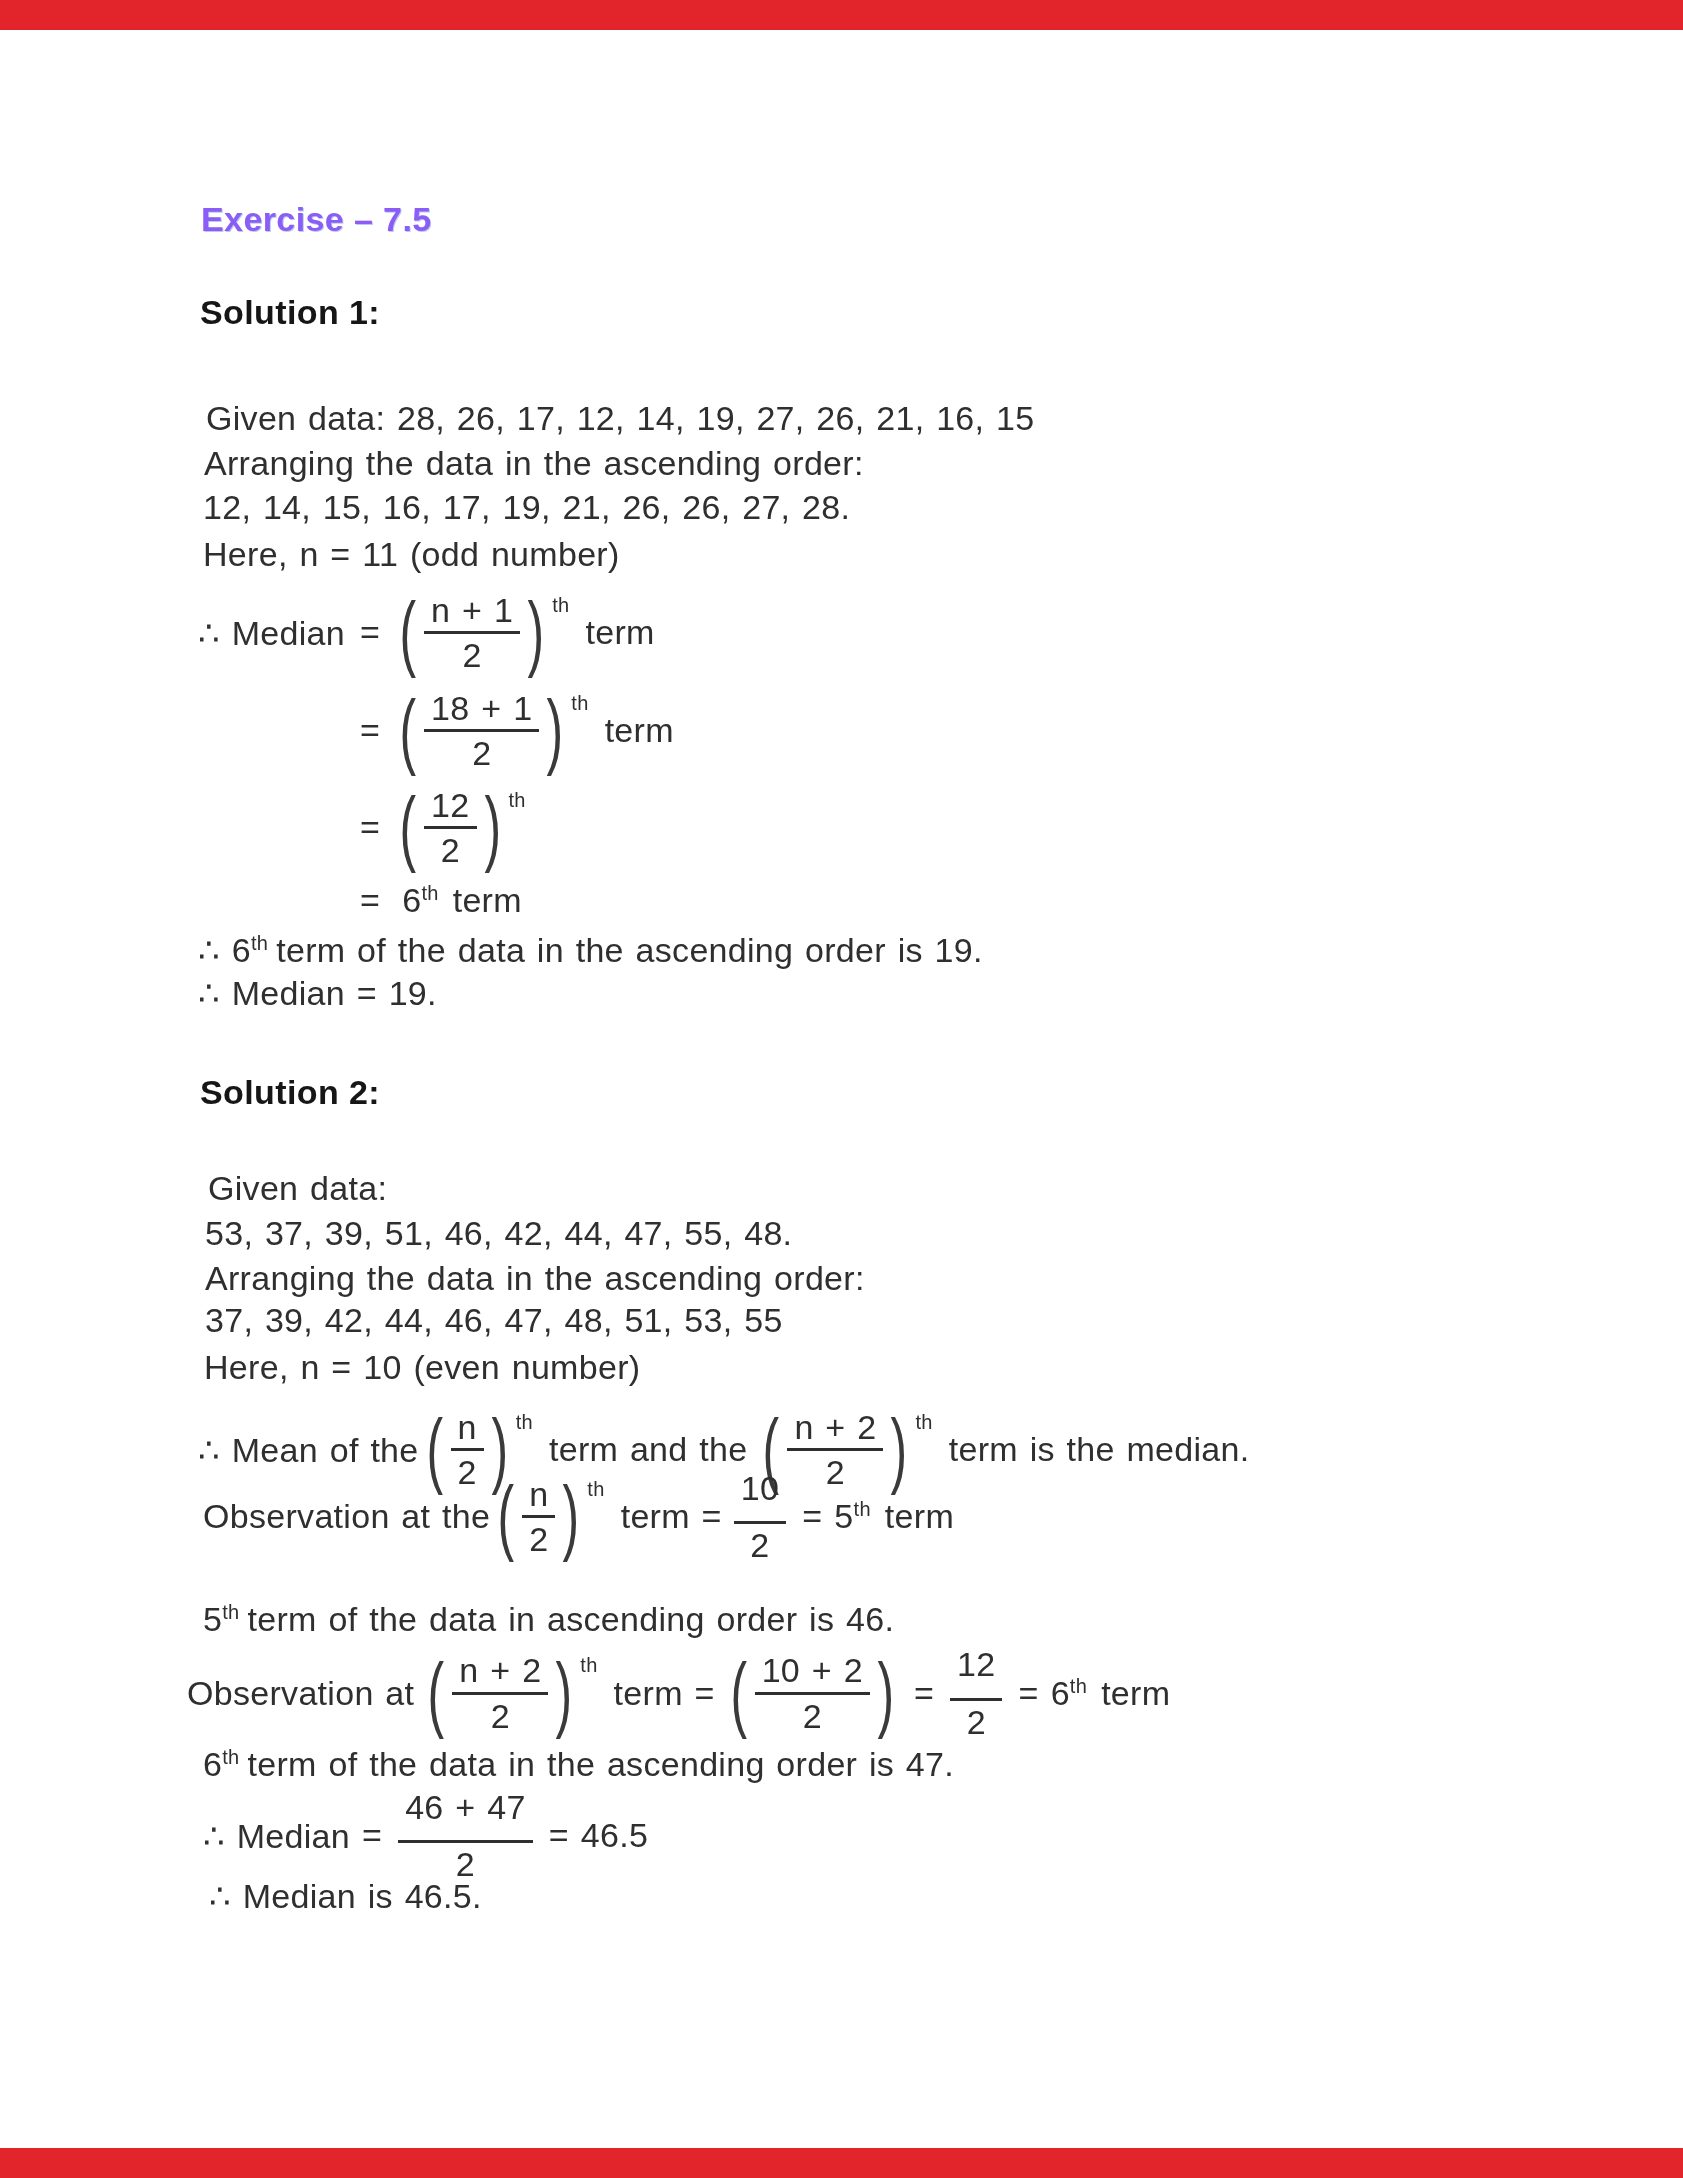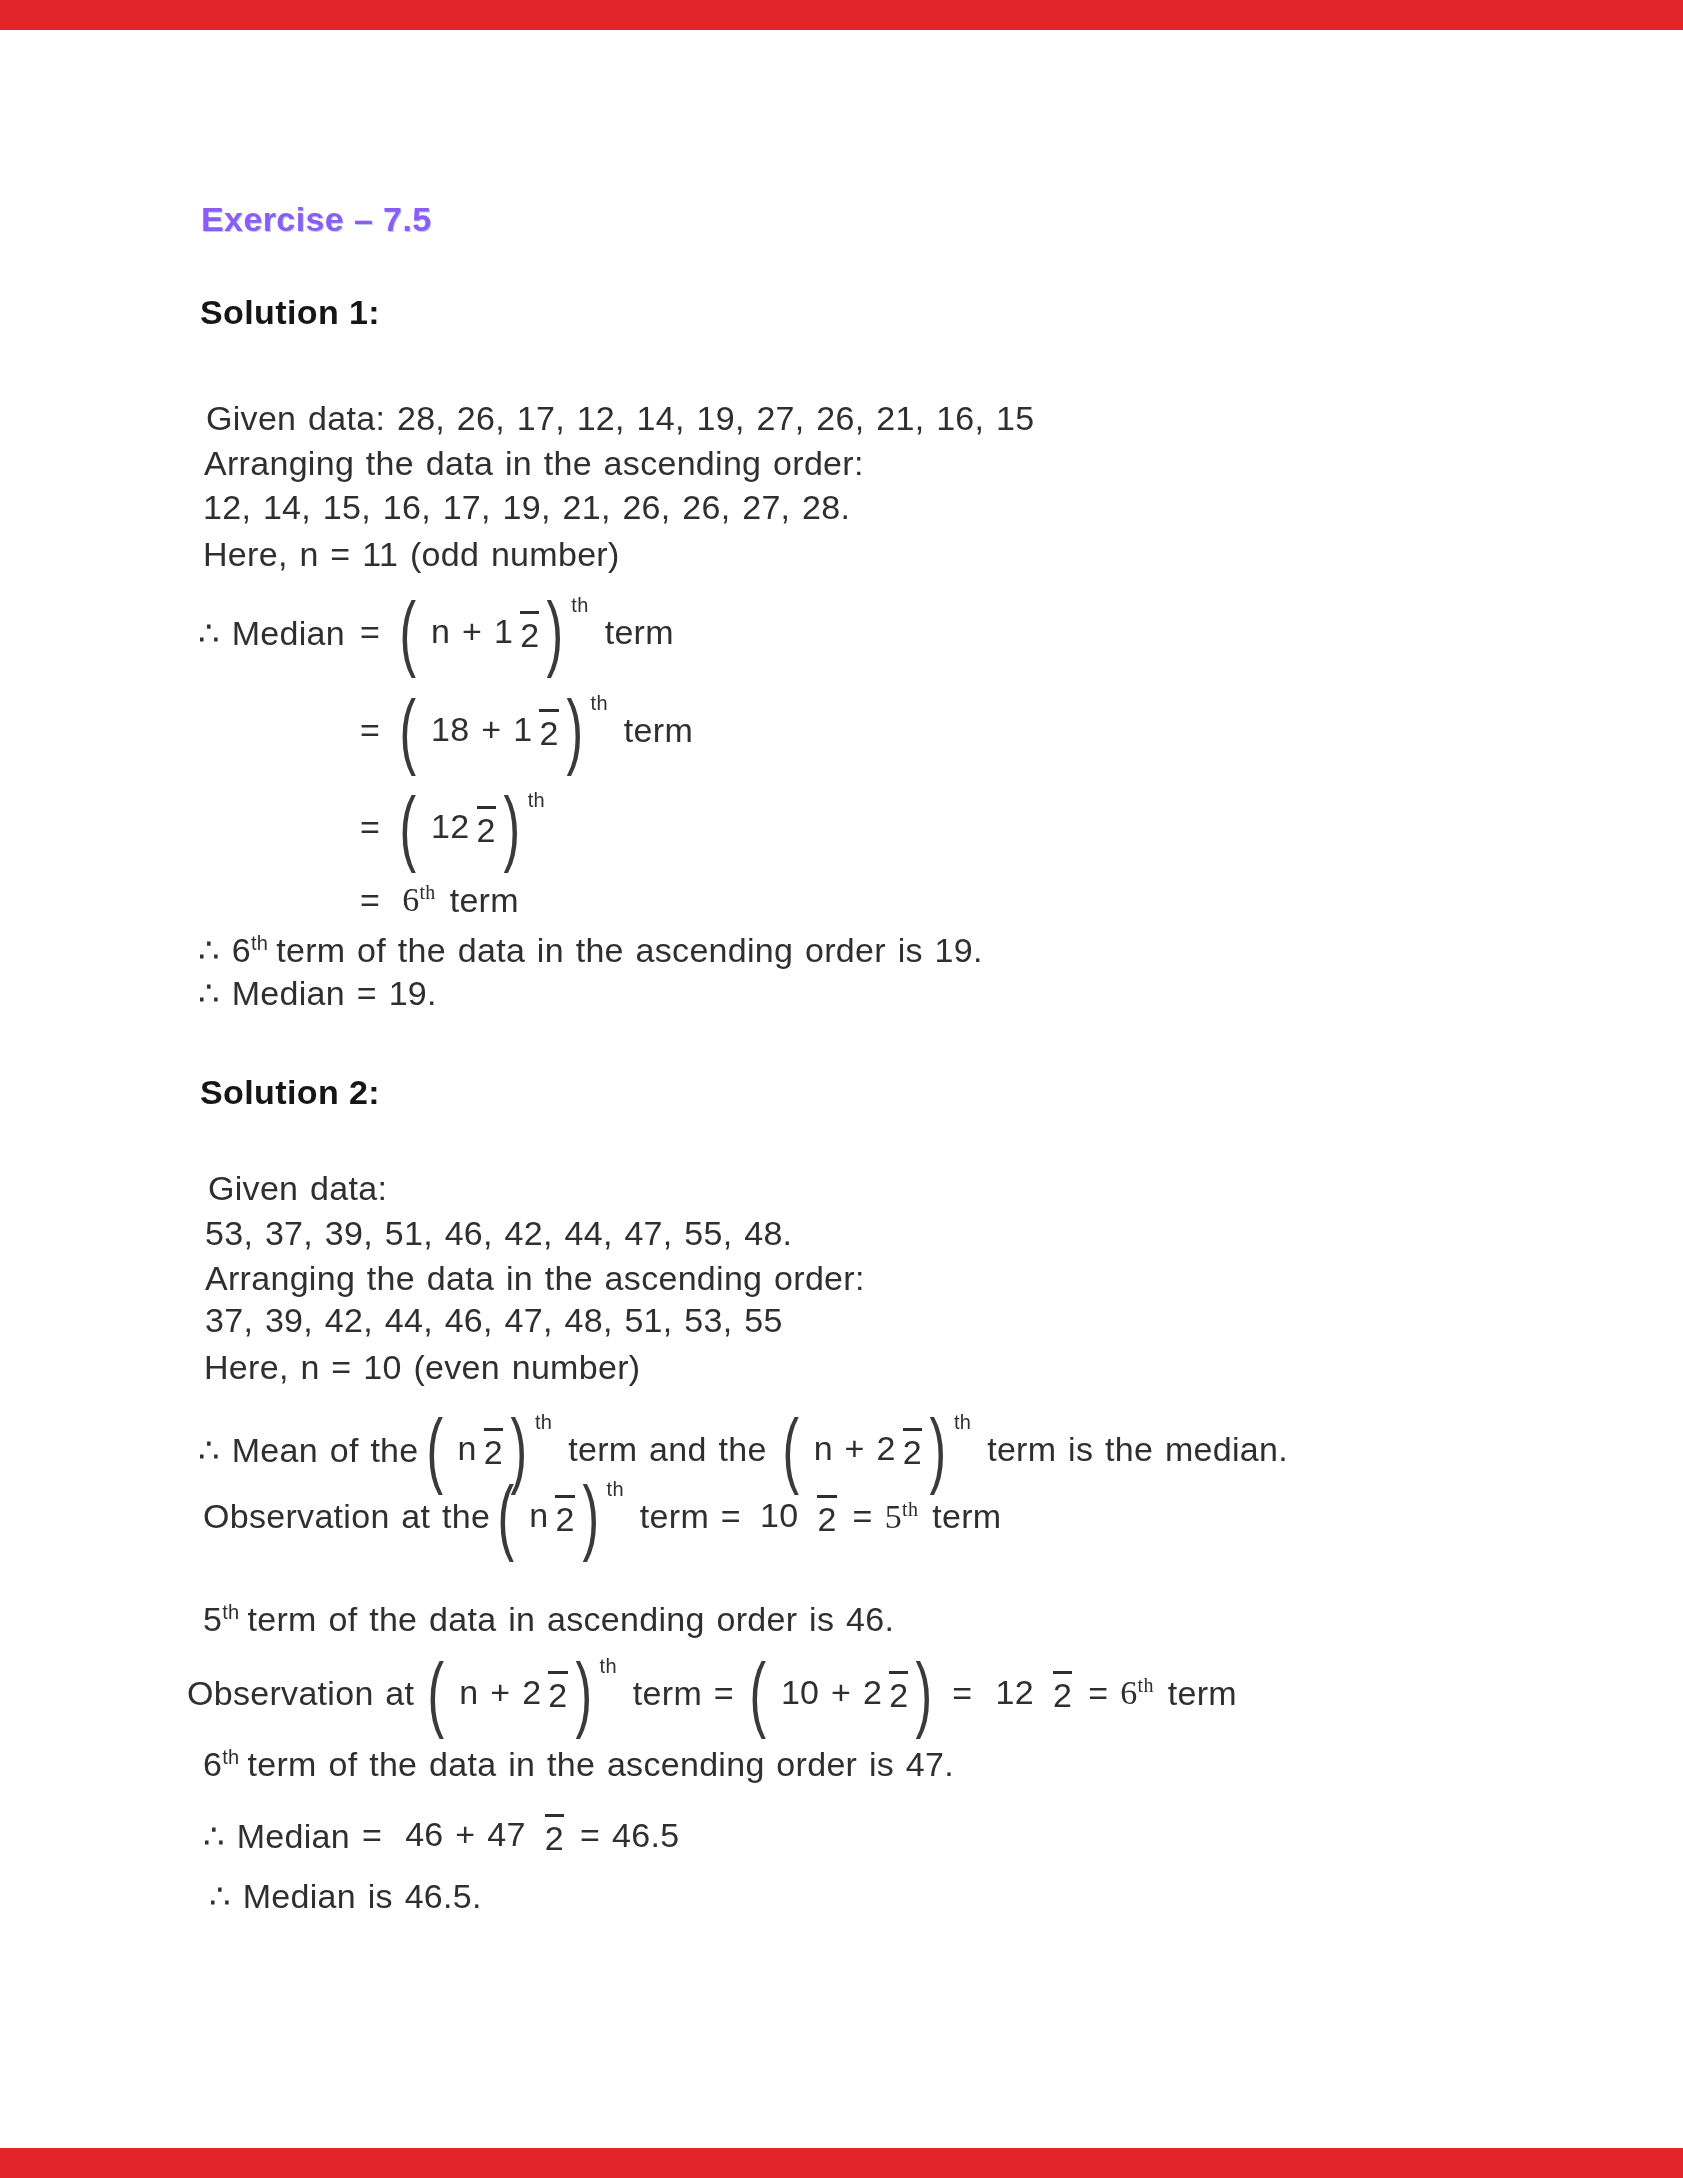--- a/index.html
+++ b/index.html
@@ -32,28 +32,28 @@
   }
   .lead{display:inline-block;}
   .lead.fixed{width:150px;}
   .eq{margin:0 12px;}
   .pgroup{display:flex;align-items:center;margin:0 2px;}
   .paren{
     display:inline-block;font-size:83px;line-height:1;font-weight:400;color:#3a3a3a;
     transform:scaleX(.6);transform-origin:center;
   }
   .frac{
-    display:inline-flex;flex-direction:row;align-items:center;
+    display:inline-flex;flex-direction:column;align-items:center;
     line-height:1.12;text-align:center;margin:0 2px;
   }
   .frac .num{padding:0 7px 2px;}
   .frac .den{border-top:3px solid #2f2f2f;padding-top:2px;width:100%;}
   .sup-top{align-self:flex-start;font-size:20px;line-height:1;margin:4px 0 0 2px;}
   .after{margin-left:14px;}
-  .valwrap{margin-left:10px;display:inline-block;font-family:Liberation Serif, serif;}
+  .valwrap{margin-left:10px;display:inline-block;}
   .valwrap sup{font-size:20px;line-height:1;vertical-align:super;}
   .frac-solo{margin:0 4px;gap:12px;}
 </style>
 </head>
 <body>
 
 <div>
 
   <div class="red-bar top" style="background: rgb(226, 36, 43);"></div>
   <div class="red-bar bottom" style="background: rgb(226, 36, 43);"></div>

